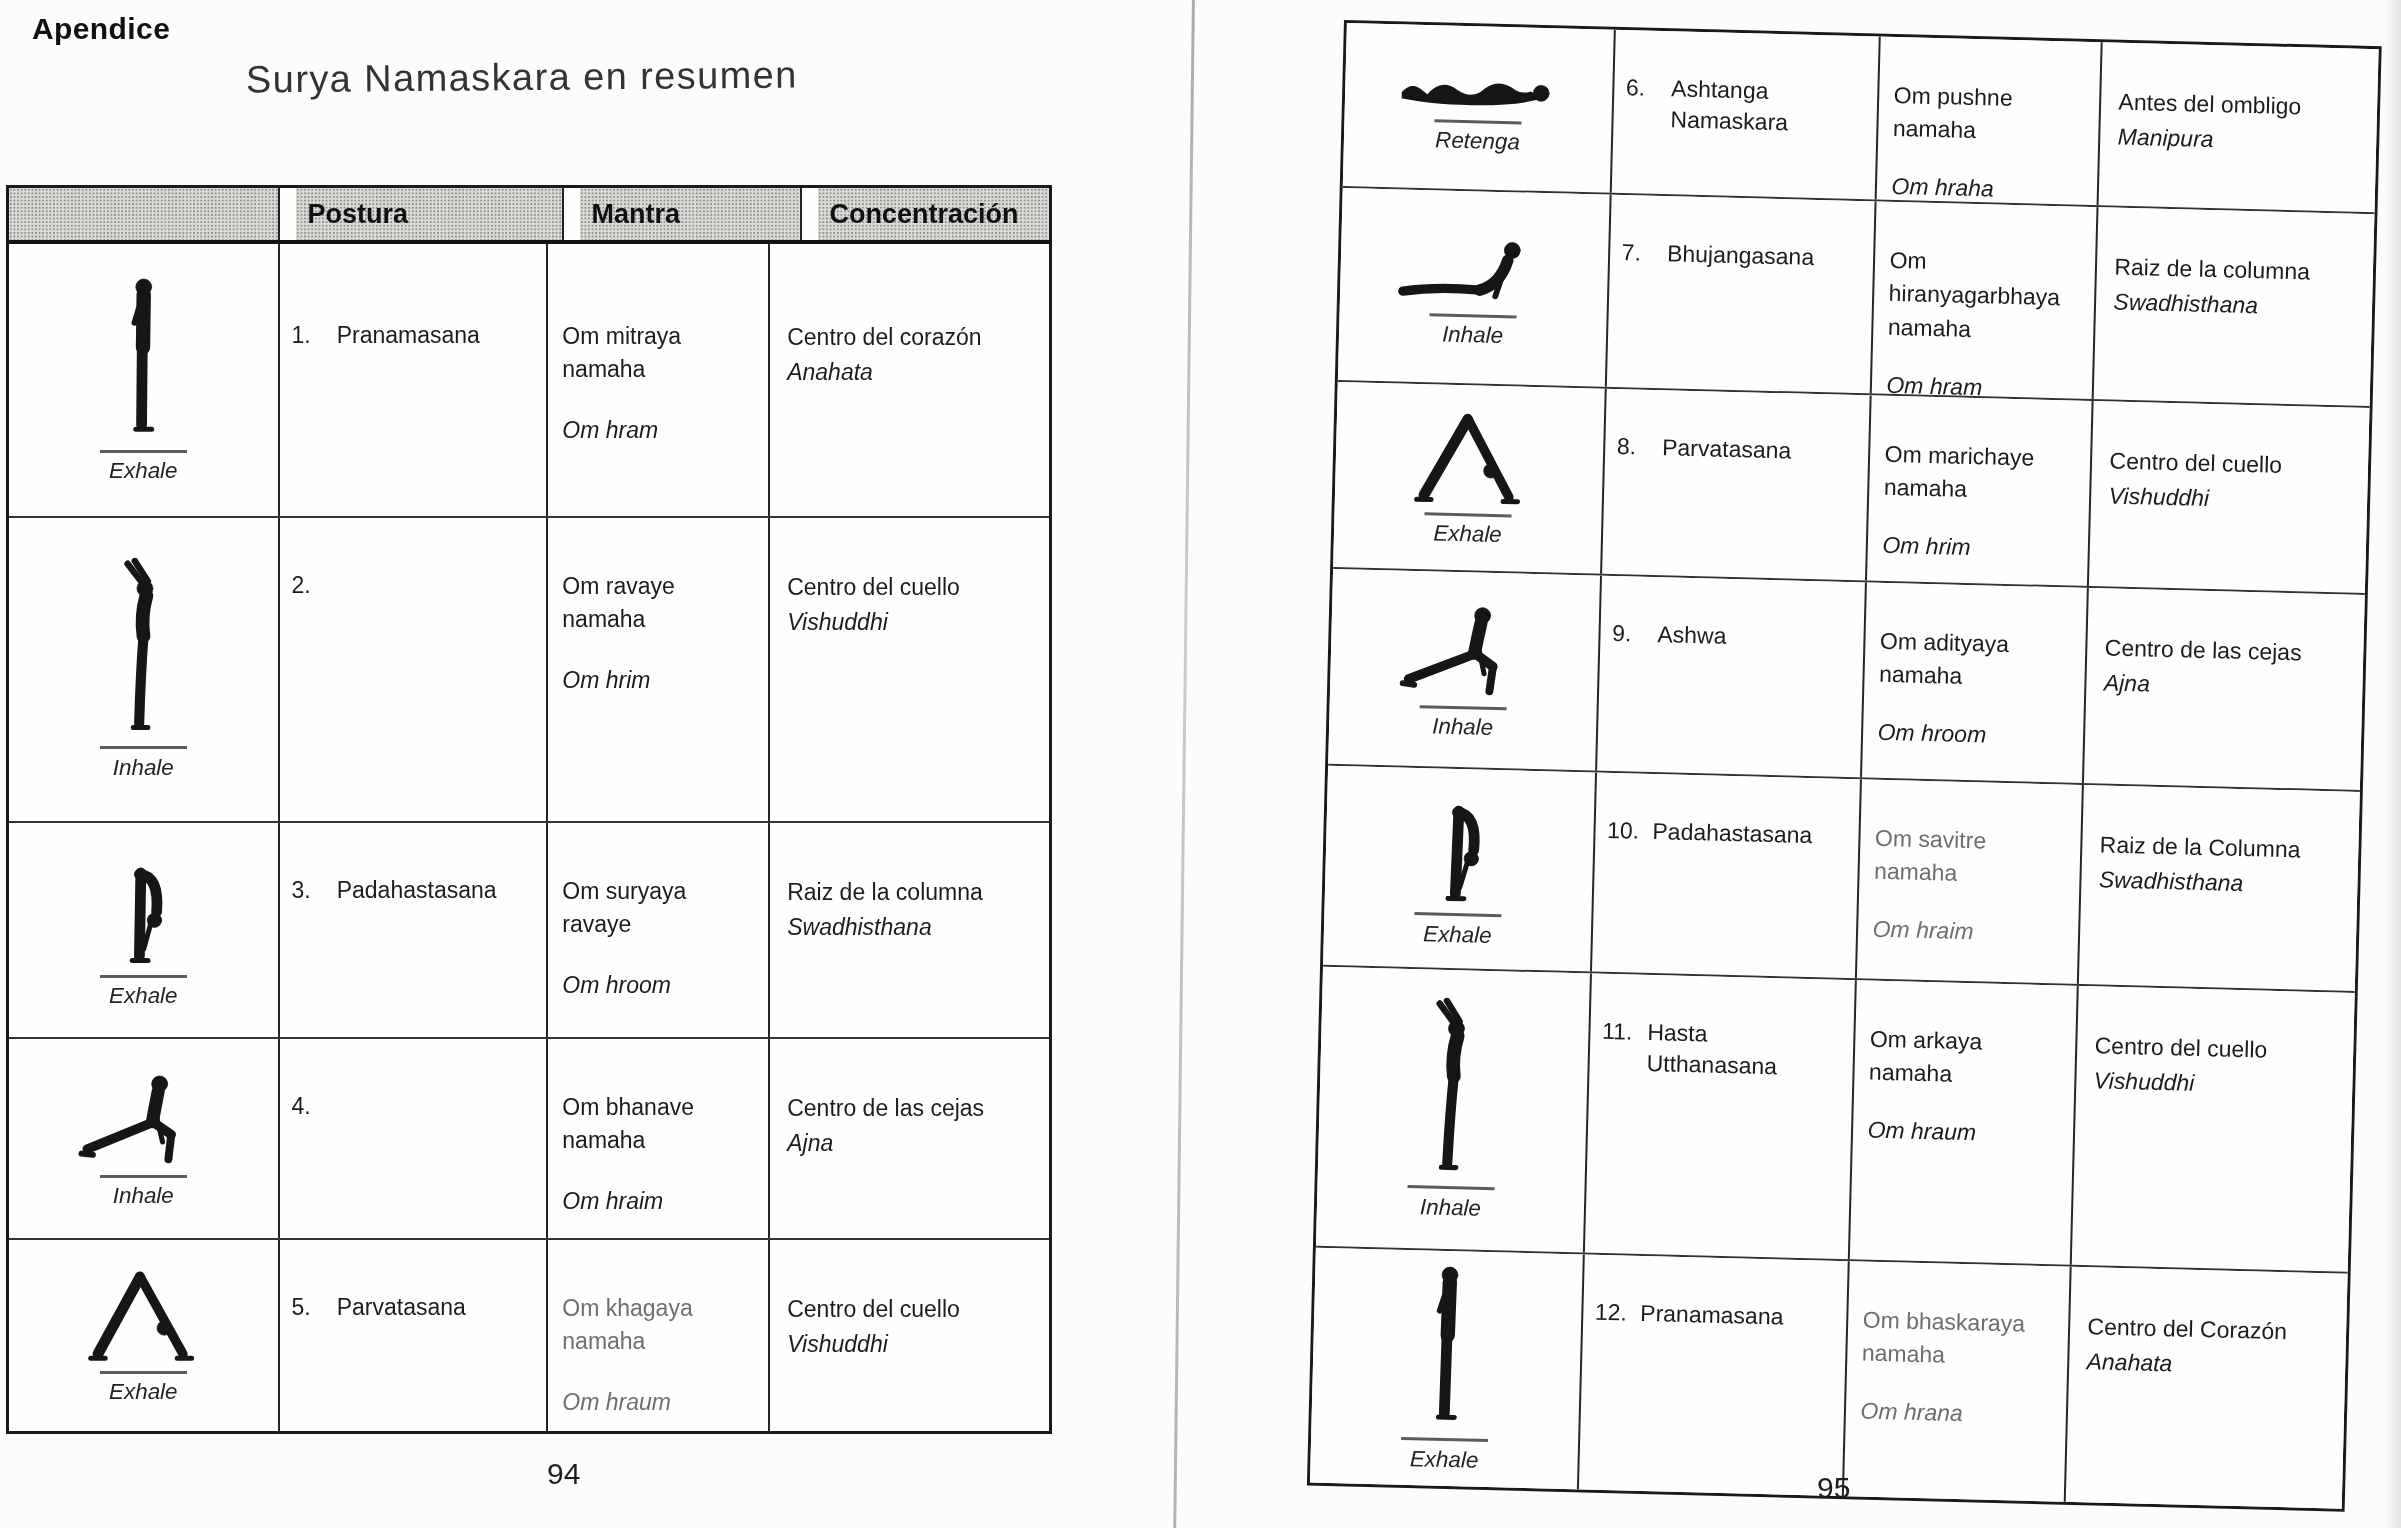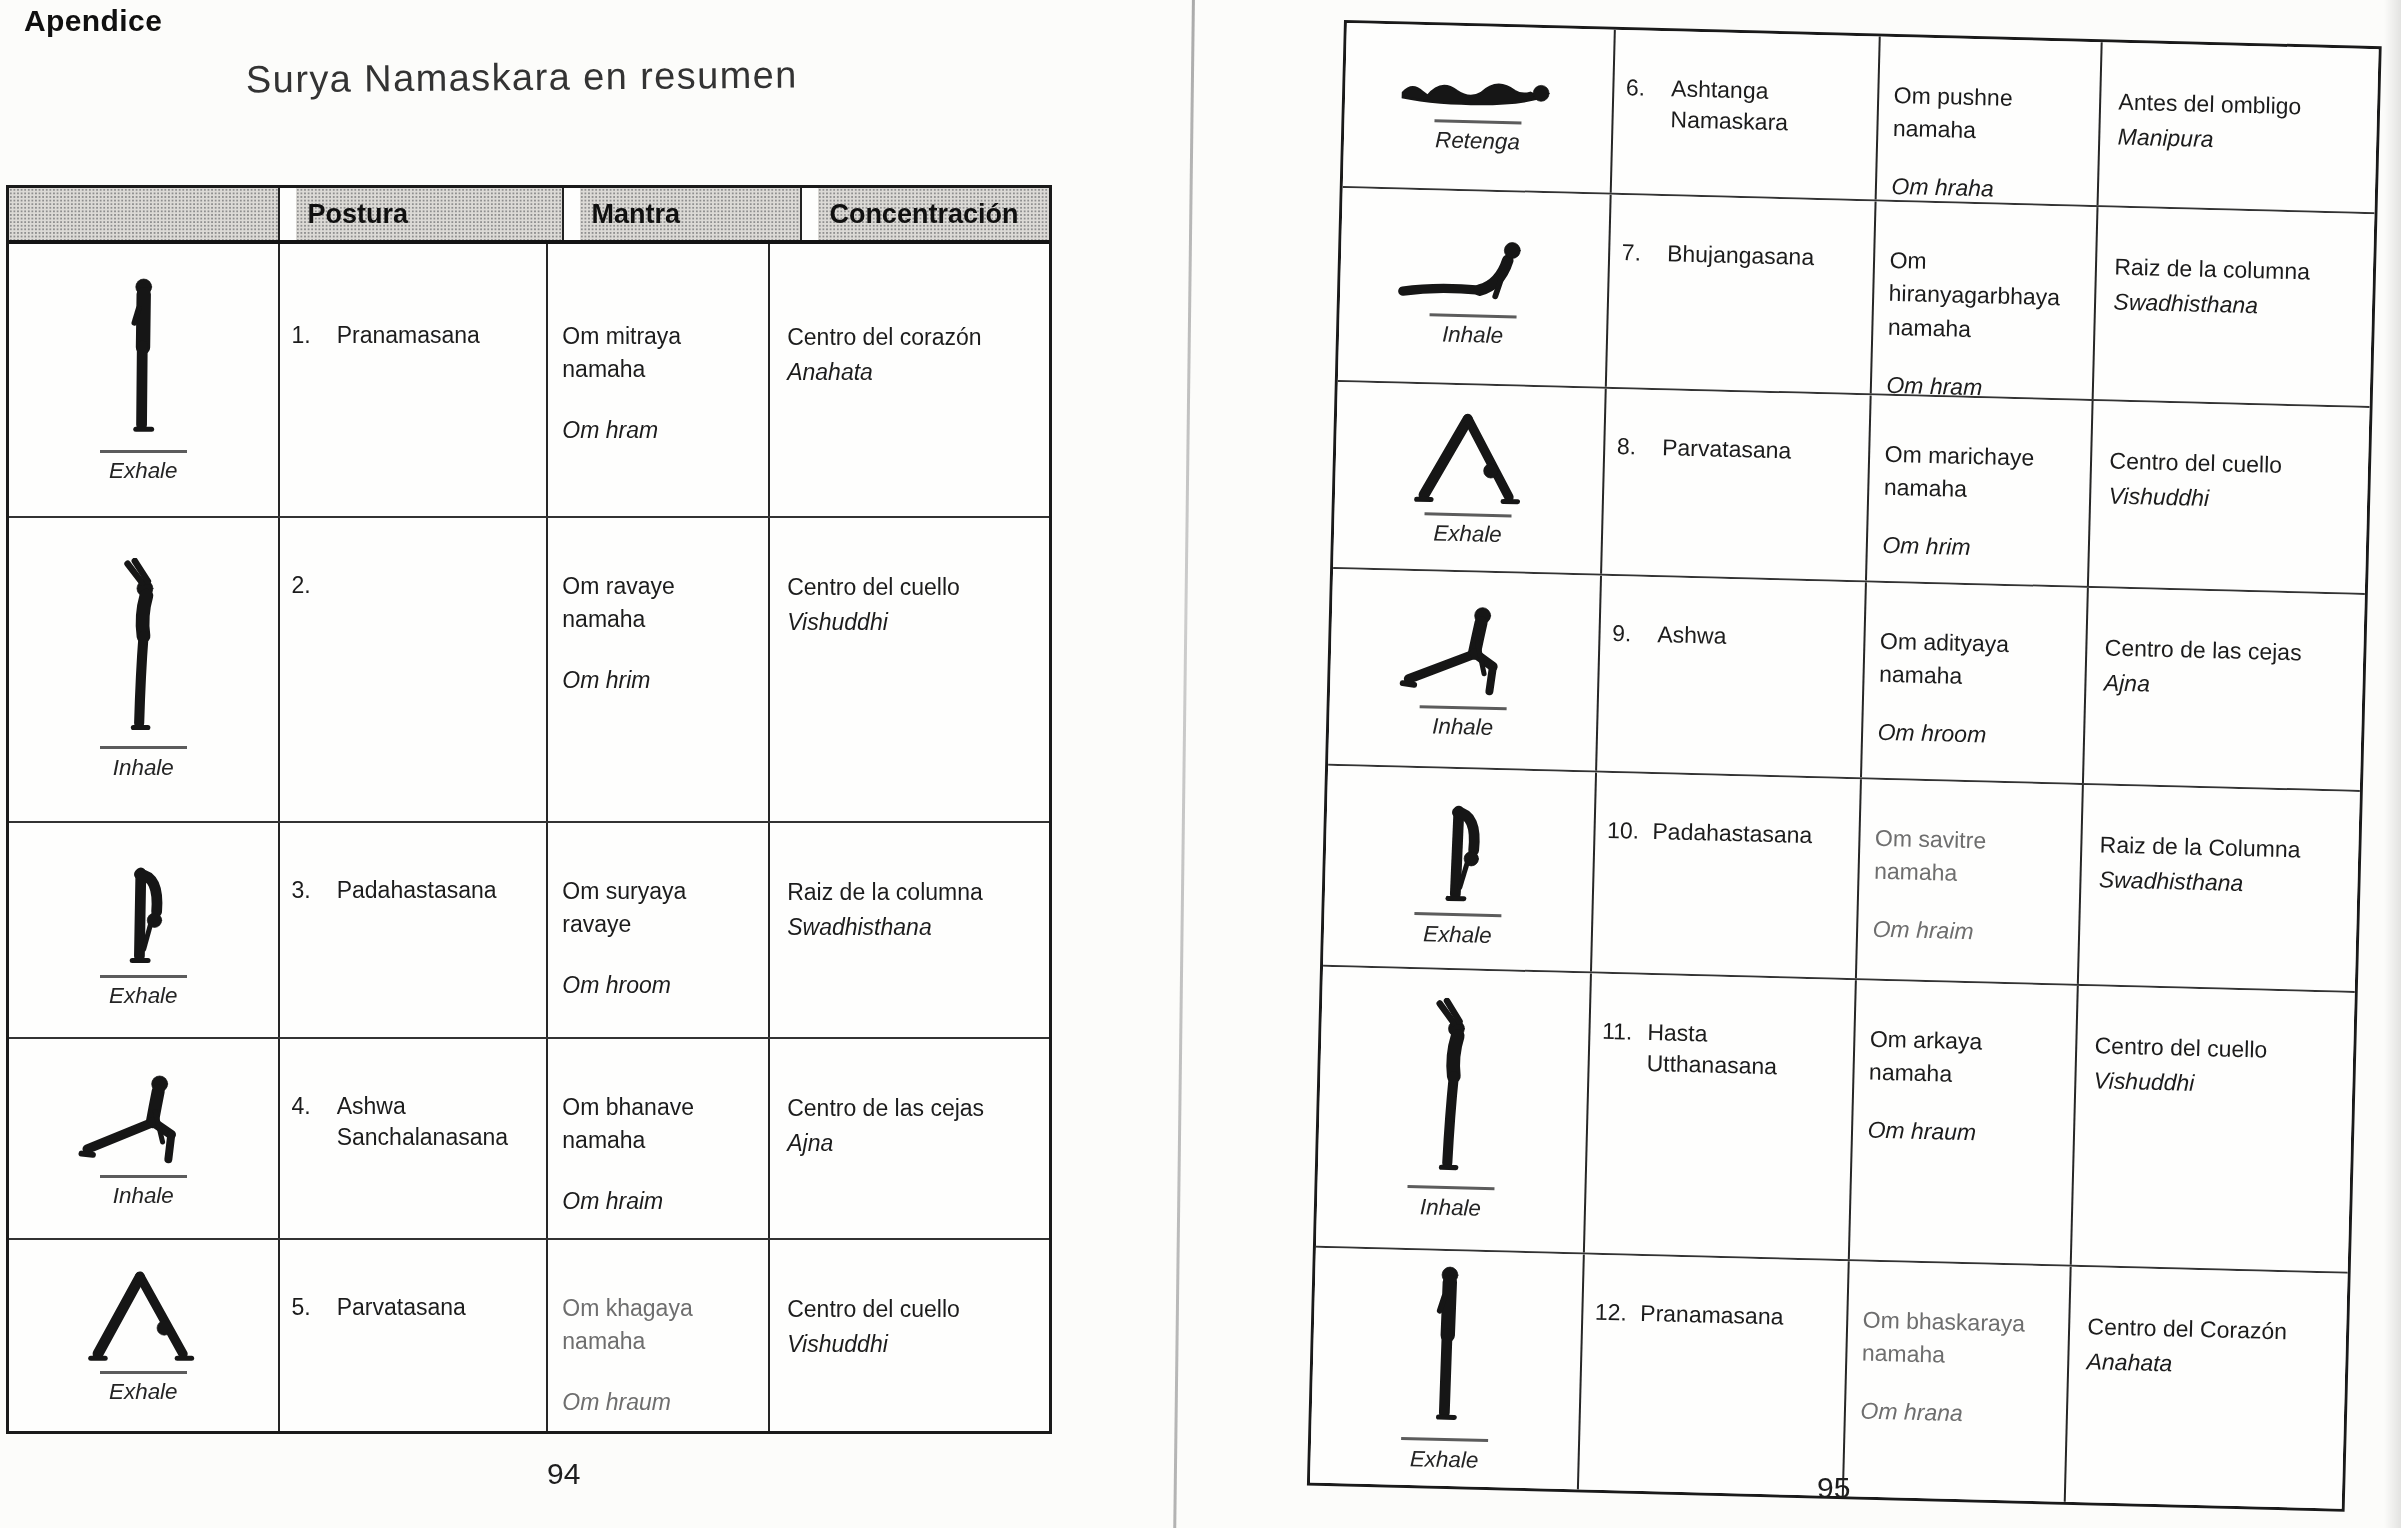--- a/index.html
+++ b/index.html
@@ -2,21 +2,21 @@
 <html style="font-size:11.6px"><head>
 <meta charset="utf-8">
 <style>
   html,body{margin:0;padding:0;background:#fbfbf9;}
   .canvas{position:relative;width:2401px;height:1528px;background:#fcfcfa;overflow:hidden;
           font-family:"Liberation Sans","DejaVu Sans",sans-serif;color:#1c1c1c;}
   
   .page{position:absolute;top:0;height:1528px;}
   .page-left{left:0;width:1180px;}
   .page-right{left:1180px;width:1221px;}
-  .apendice{position:absolute;left:20px;top:0px;font-size:30px;font-weight:700;letter-spacing:0.4px;color:#101010;margin:4px;}
+  .apendice{position:absolute;left:20px;top:0px;font-size:30px;font-weight:700;letter-spacing:0.4px;color:#101010;margin:12px;}
   .title{position:absolute;left:246px;top:56px;font-size:38px;font-weight:400;letter-spacing:1.4px;color:#333;
          transform:rotate(-.5deg);margin:0;white-space:nowrap;}
   
   .tbl{position:absolute;border:3.6px solid #1a1a1a;background:#fefefd;box-sizing:border-box;}
   .tbl-left{left:5.8px;top:185px;width:1046px;}
   .tbl-right{left:164px;top:19.5px;width:1038px;transform:rotate(1.45deg);transform-origin:0 0;}
   .hrow{display:grid;grid-template-columns:271px 268px 222px 1fr;height:52px;border-bottom:4.3px solid #141414;gap:16px;}
   .hcell{background-color:#dcdad6;background-image:radial-gradient(#8f8f8f 0.8px,transparent 1px);
          background-size:3.6px 3.6px;border-right:2.2px solid #222;display:flex;align-items:center;
          padding-left:11.6px;font-size:27px;font-weight:600;color:#101010;box-sizing:border-box;}
@@ -188,21 +188,20 @@
                     <path d="M134,92 L130,126" stroke-width="11" fill="none"></path>
                     <path d="M112,60 L122,102" stroke-width="7" fill="none"></path>
                   </g>
                 </svg>
               </span>
       <span class="ground"></span>
       <span class="breath">Inhale</span>
     </div>
     <div class="cell pose-cell">
       <span class="num">4.</span>
-      <span class="pose">Ashwa Sanchalanasana</span>
     </div>
     <div class="cell mantra-cell">
       <span class="mantra">Om bhanave namaha</span>
       <span class="bija">Om hraim</span>
     </div>
     <div class="cell conc-cell">
       <span class="conc">Centro de las cejas</span>
       <span class="chakra">Ajna</span>
     </div>
   </div>

